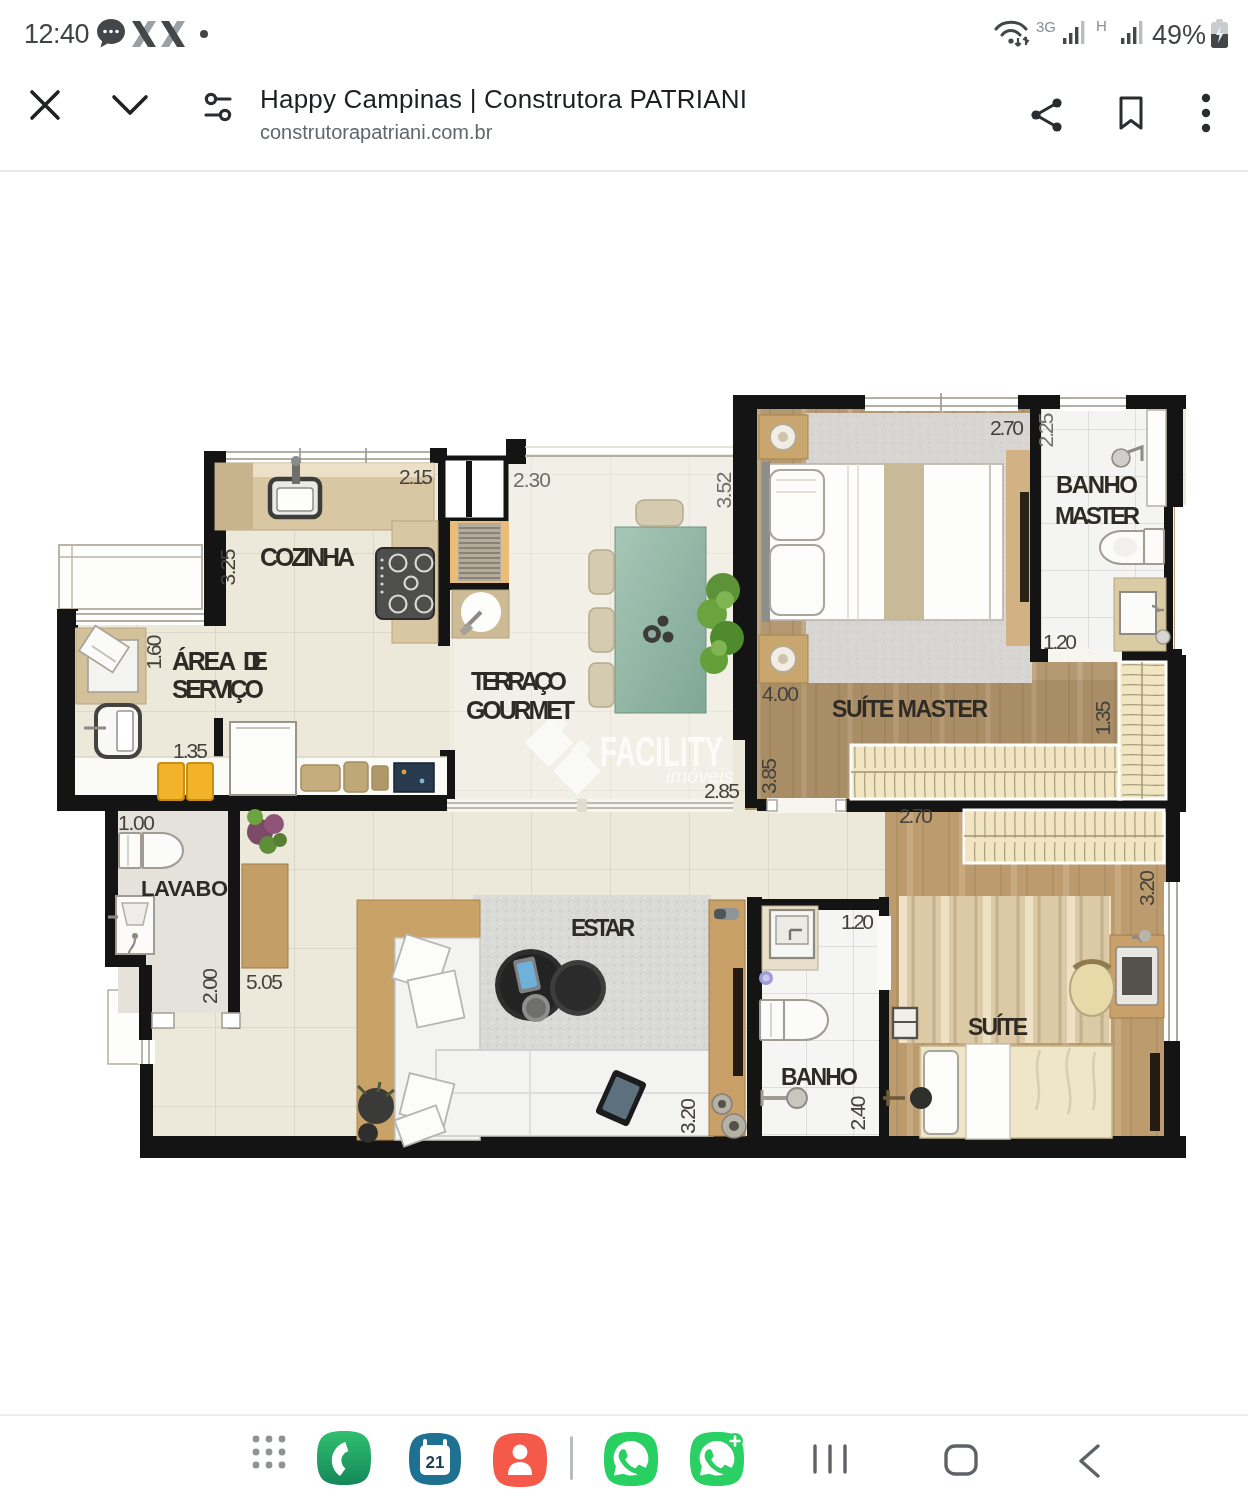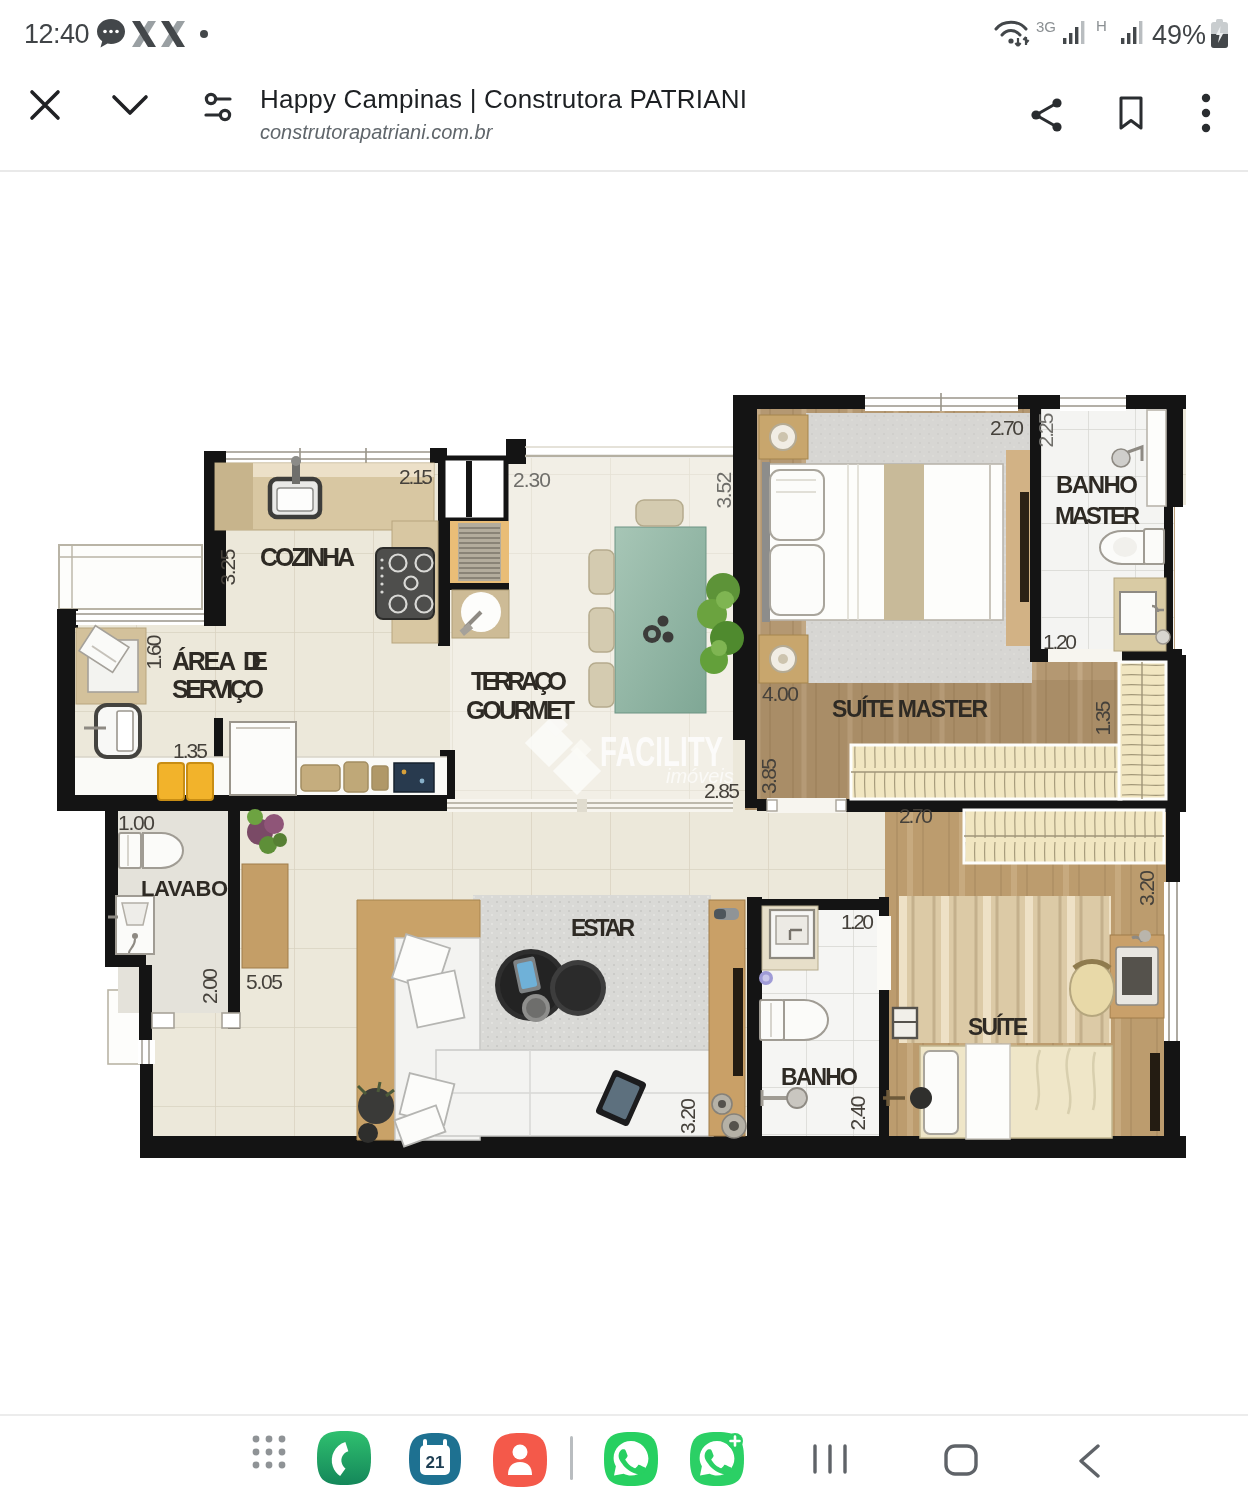--- a/index.html
+++ b/index.html
@@ -79,21 +79,21 @@
   <g stroke="#2a2d30" stroke-width="3.2" fill="none" stroke-linecap="round">
     <circle cx="8" cy="9" r="4.6"></circle>
     <path d="M13.5 9 H27"></path>
     <circle cx="22" cy="25" r="4.6"></circle>
     <path d="M3 25 H16.5"></path>
   </g>
 </svg>
 
 <div class="abs" style="left:260px;top:84px;font-size:26px;color:#1d2023;letter-spacing:0.2px;text-align:right;">Happy Campinas | Construtora PATRIANI</div>
 
-<div class="abs" style="left:260px;top:121px;font-size:20px;color:#60666b;font-style:italic;">construtorapatriani.com.br</div>
+<div class="abs" style="left:260px;top:121px;font-size:20px;color:#60666b;">construtorapatriani.com.br</div>
 
 <svg class="abs" style="left:1028px;top:96px;" width="38" height="38" viewBox="0 0 38 38">
   <g fill="#2a2d30">
     <circle cx="29" cy="7" r="4.6"></circle>
     <circle cx="8" cy="19" r="4.6"></circle>
     <circle cx="29" cy="31" r="4.6"></circle>
   </g>
   <path d="M29 7 L8 19 L29 31" stroke="#2a2d30" stroke-width="3" fill="none"></path>
 </svg>
 

